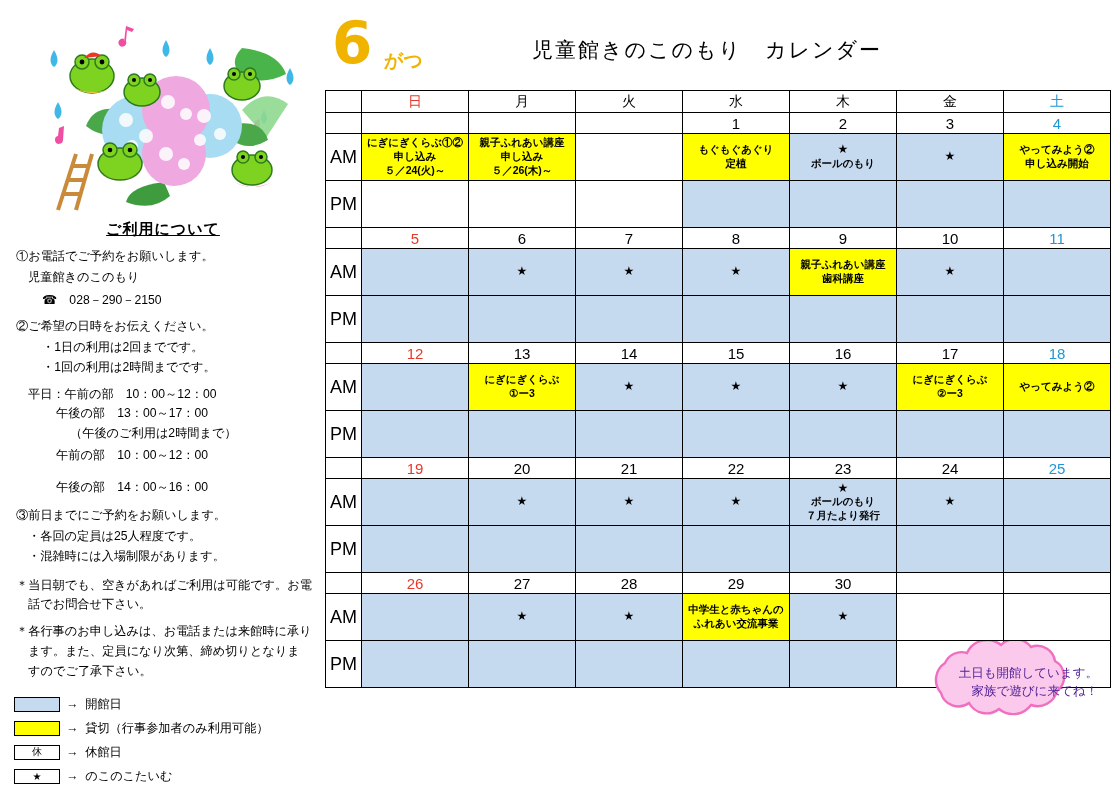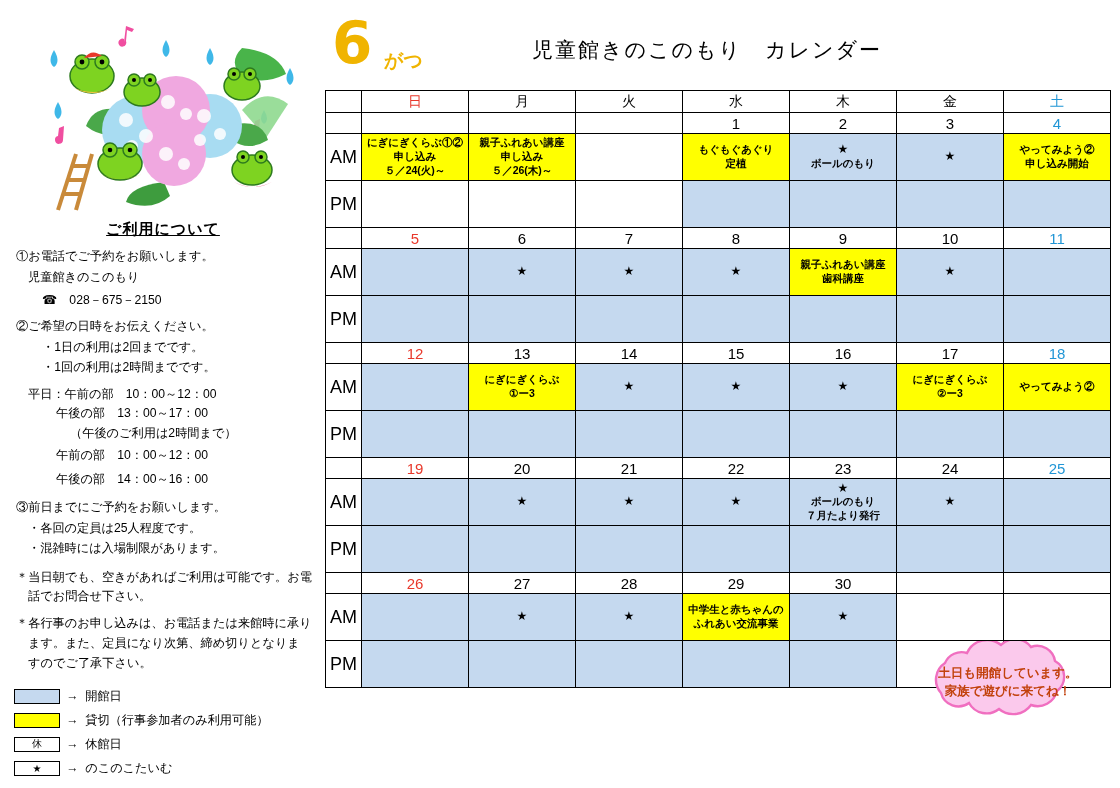--- a/index.html
+++ b/index.html
@@ -123,25 +123,24 @@
   
   .cloud {
     position: absolute;
     left: 585px; top: 641px;
     width: 200px; height: 78px;
     pointer-events: none;
   }
   .cloud-text {
     position: absolute; left: 596px; top: 664px;
     width: 180px;
-    text-align: center;
+    text-align: right;
     font-size: 12.5px;
     line-height: 1.45;
-    color: #c2410c;
-    font-weight: bold;
+    color: #4c1d95;
   }
 </style>
 </head>
 <body>
 
 <div class="page">
 
   <div class="left">
 
     <div class="illus">
@@ -233,31 +232,31 @@
         <path d="M86 160 q20 10 42 0 q-20 10 -42 0z" fill="#f4c842"></path>
         <path d="M220 168 q18 10 38 0 q-18 10 -38 0z" fill="#e8527a"></path>
       </svg>
     </div>
 
     <div class="info-title">ご利用について</div>
 
     <div class="info-body">
       <p>①お電話でご予約をお願いします。</p>
       <p class="ind1" style="margin-top:-6px">児童館きのこのもり</p>
-      <p class="ind2" style="margin-top:-4px">☎　028－675－2150</p>
+      <p class="ind2" style="margin-top:-4px">☎　028－290－2150</p>
 
       <p>②ご希望の日時をお伝えください。</p>
       <p class="ind2" style="margin:-6px 0 0 0">・1日の利用は2回までです。</p>
       <p class="ind2" style="margin:0 0 7px 0">・1回の利用は2時間までです。</p>
 
       <p class="ind1" style="margin-bottom:0">平日：午前の部　10：00～12：00</p>
       <p class="ind3" style="margin:0">午後の部　13：00～17：00</p>
       <p class="ind4" style="margin:0 0 2px 0">（午後のご利用は2時間まで）</p>
       <p class="ind3" style="margin:0">午前の部　10：00～12：00</p>
-      <p class="ind3" style="margin:4px 0 9px 0">午後の部　14：00～16：00</p>
+      <p class="ind3" style="margin:12px 0 9px 0">午後の部　14：00～16：00</p>
 
       <p>③前日までにご予約をお願いします。</p>
       <p class="ind1" style="margin:-6px 0 0 0">・各回の定員は25人程度です。</p>
       <p class="ind1" style="margin:0 0 9px 0">・混雑時には入場制限があります。</p>
 
       <p class="hang">＊当日朝でも、空きがあればご利用は可能です。お電話でお問合せ下さい。</p>
       <p class="hang">＊各行事のお申し込みは、お電話または来館時に承ります。また、定員になり次第、締め切りとなりますのでご了承下さい。</p>
     </div>
 
     <div class="legend">

